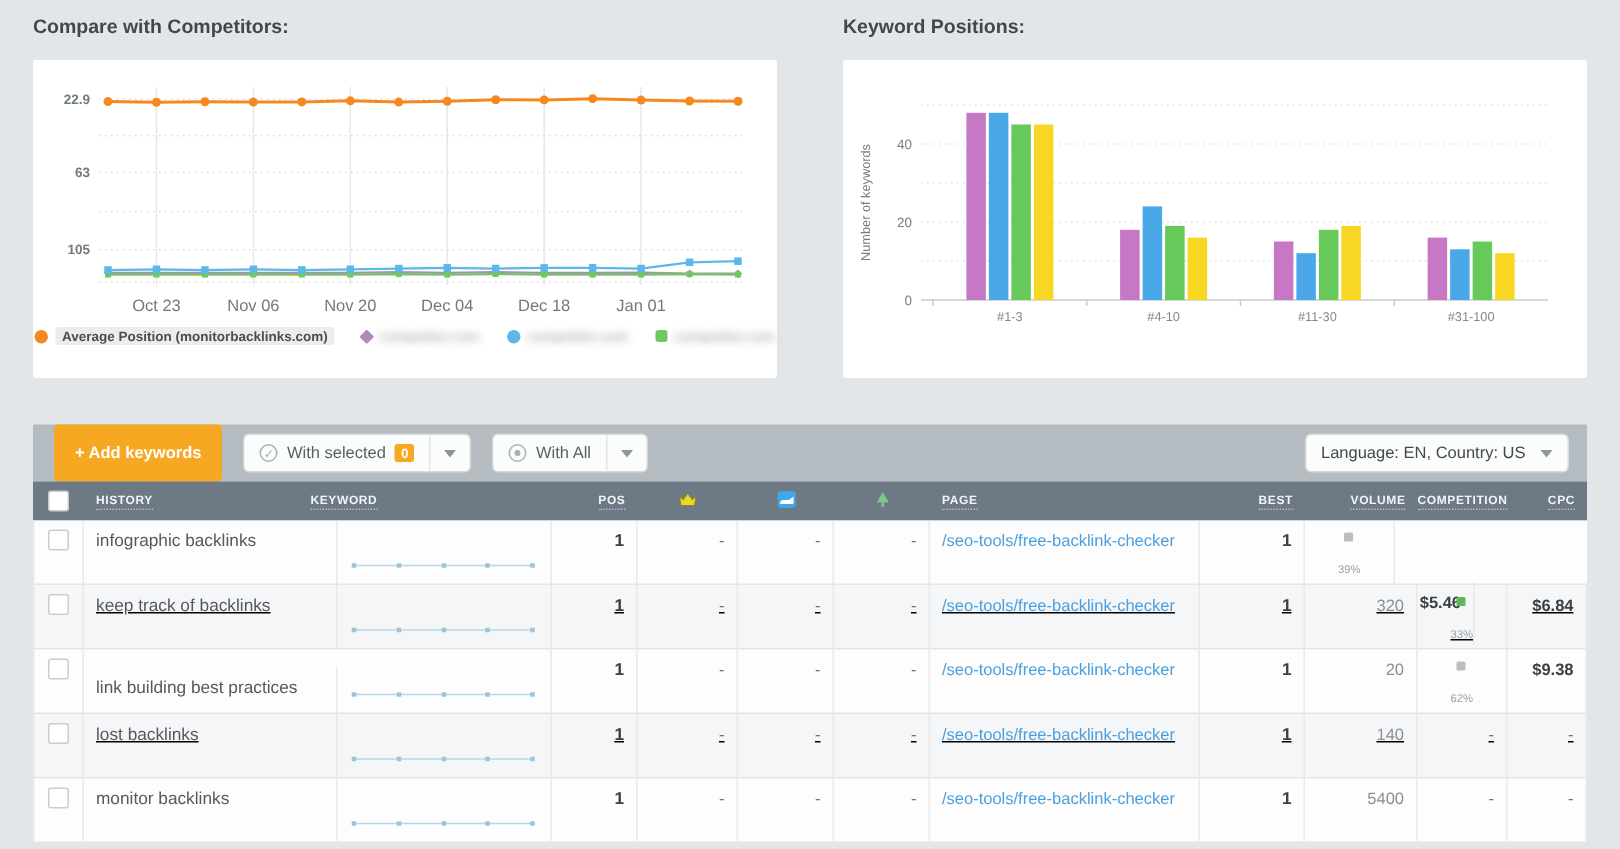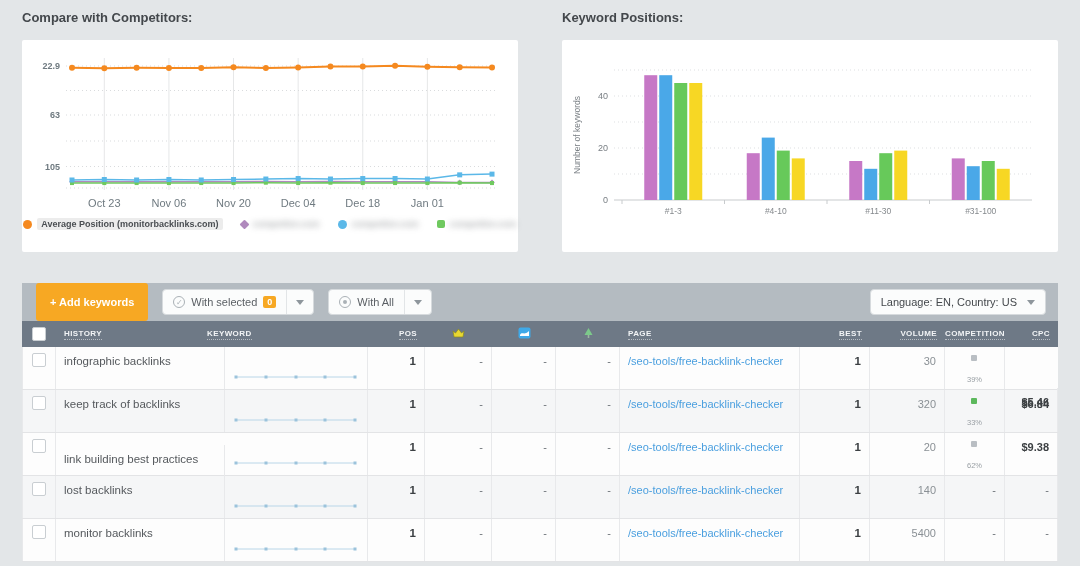--- a/index.html
+++ b/index.html
@@ -34,21 +34,21 @@
   .badge-orange { background:#f7a823; color:#fff; font-size:9px; font-weight:700; border-radius:2px; padding:1px 4px; }
   #language-select { margin-left:auto; margin-right:4px; background:#fbfcfc; border:1px solid #d6dadd; border-radius:4px; height:26px; display:flex; align-items:center; gap:10px; padding:0 10px; font-size:11px; color:#44484c; cursor:pointer; }
 
   
   #table { position:absolute; left:22px; top:321px; width:1036px; }
   .t-row { display:flex; width:1036px; }
   #t-head { background:#6e7986; height:26px; align-items:center; }
   .h-cell { font-size:8px; font-weight:700; letter-spacing:.4px; color:#f2f4f6; display:flex; align-items:center; height:26px; padding:0 8px; }
   .h-cell span.lbl { border-bottom:1px dotted rgba(255,255,255,.5); padding-bottom:1px; cursor:pointer; }
   .b-row { height:43px; border-bottom:1px solid #e3e4e6; background:#fdfdfd; }
-  .b-row.alt { background:#f5f6f7; }
+  .b-row.alt { background:#f5f6f7;text-decoration:underline; }
   .b-cell { border-right:1px solid #e8e9eb; height:100%; padding:6px 8px; font-size:11px; color:#6b7076; display:flex; }
   .b-cell:first-child { border-left:1px solid #e8e9eb; }
   .al { justify-content:flex-start; }
   .ar { justify-content:flex-end; }
   .ac { justify-content:center; }
   .vt { align-items:flex-start; }
   .cb { width:14px; height:14px; background:#ffffff; border:1px solid #c9ced2; border-radius:2px; cursor:pointer; }
   .kw { font-size:11.5px; color:#55595d; padding-top:2px; }
   .posnum { font-weight:700; color:#3c4043; font-size:11.5px; padding-top:2px; }
   .dash { color:#6b7076; padding-top:2px; }
@@ -317,23 +317,20 @@
         </div>
         <div class="b-cell vt ar" style="width: 64px;">
           <span class="dash">-</span>
         </div>
         <div class="b-cell al vt" style="width: 180px;">
           <span class="page-link">/seo-tools/free-backlink-checker</span>
         </div>
         <div class="b-cell ar vt" style="width: 70px;">
           <span class="posnum">1</span>
         </div>
-        <div class="b-cell ar vt" style="width: 75px;">
-          <span class="vol">30</span>
-        </div>
         <div class="b-cell ac vt" style="width: 60px;">
           <span class="comp-wrap">
             <span class="comp-dot" style="background: rgb(185, 190, 195);"></span>
             <span class="comp-pct">39%</span>
           </span>
         </div>
         <div class="b-cell ar vt" style="width: 53px; margin-top: 41px;">
           <span class="cpc">$5.46</span>
         </div>
       </div>

